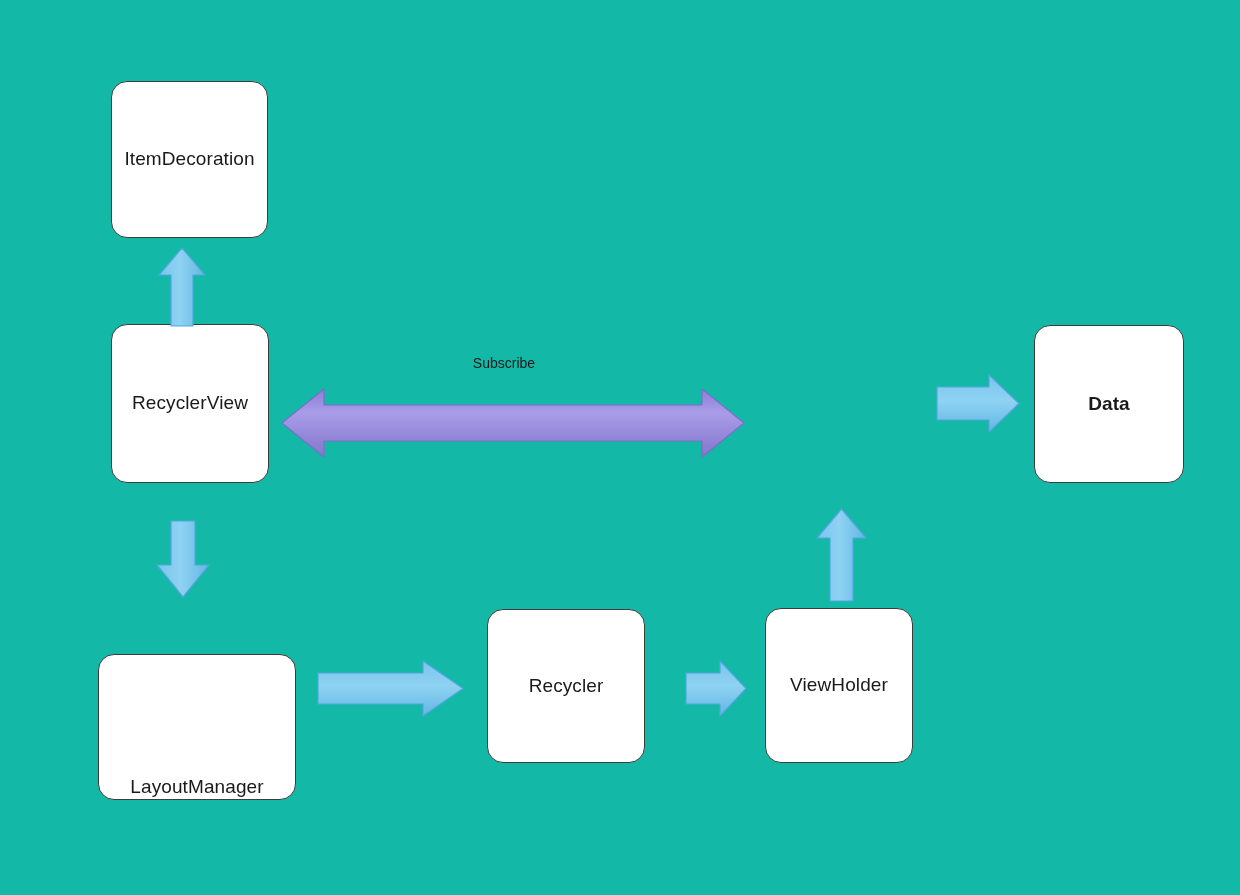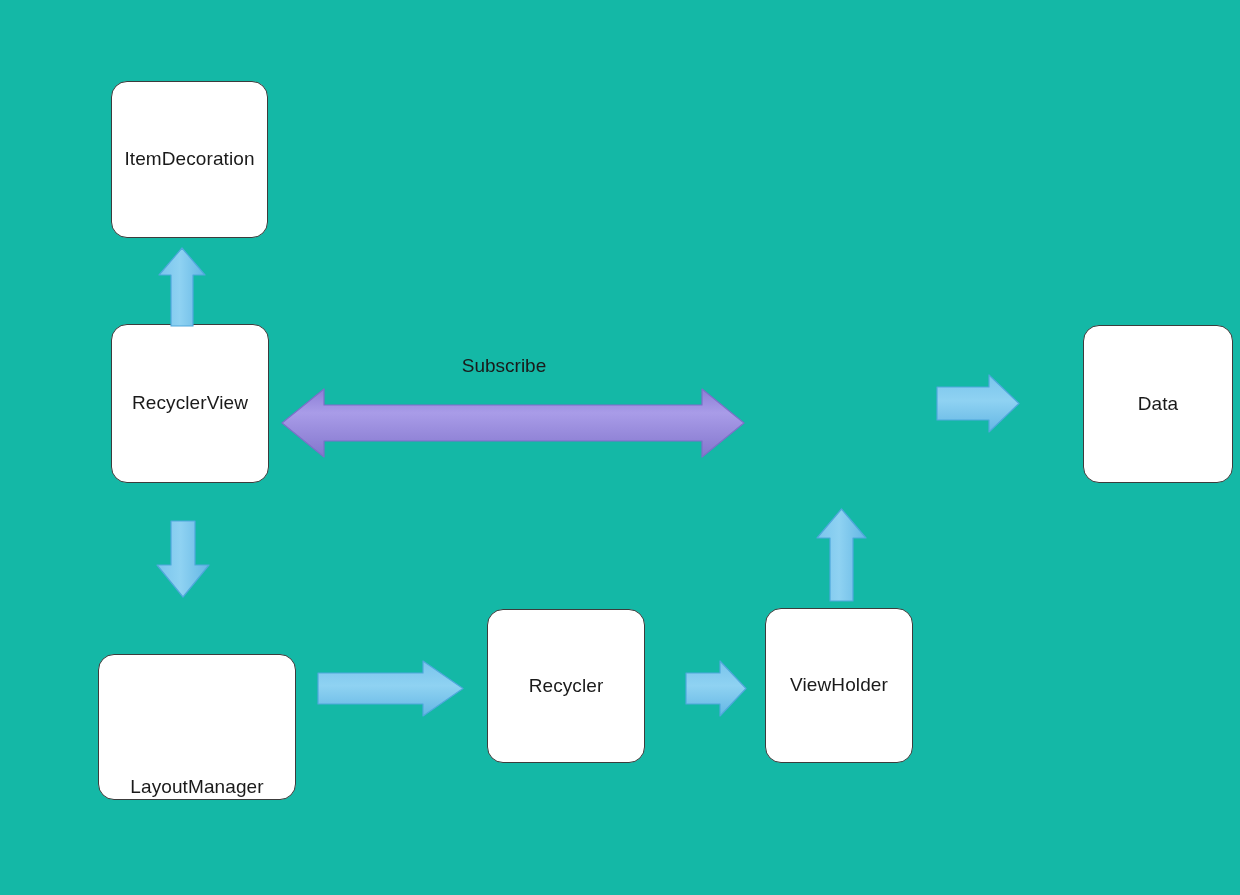--- a/index.html
+++ b/index.html
@@ -33,21 +33,21 @@
     font-family: "Liberation Sans", sans-serif;
     font-size: 19px;
     color: #1a1a1a;
     letter-spacing: 0.1px;
     line-height: 1.2;
     user-select: none;
   }
   .edge-label {
     position: absolute;
     font-family: "Liberation Sans", sans-serif;
-    font-size: 19px;
+    font-size: 14px;
     color: #1a1a1a;
     text-align: center;
     white-space: nowrap;
     user-select: none;
   }
   .arrow {
     position: absolute;
     overflow: visible;
   }
   .arrow svg {
@@ -82,21 +82,21 @@
 
   <div class="node" style="left:111px; top:81px; width:157px; height:157px;">
     <span class="node-label">ItemDecoration</span>
   </div>
 
   <div class="node" style="left:111px; top:324px; width:158px; height:159px;">
     <span class="node-label">RecyclerView</span>
   </div>
 
 
-  <div class="node" style="left:1083px; top:325px; width:150px; height:158px;">
+  <div class="node" style="left:1034px; top:325px; width:150px; height:158px;font-weight:bold;">
     <span class="node-label">Data</span>
   </div>
 
   <div class="node" style="left:98px; top:654px; width:198px; height:146px;align-items:flex-end;">
     <span class="node-label">LayoutManager</span>
   </div>
 
   <div class="node" style="left:487px; top:609px; width:158px; height:154px;">
     <span class="node-label">Recycler</span>
   </div>

